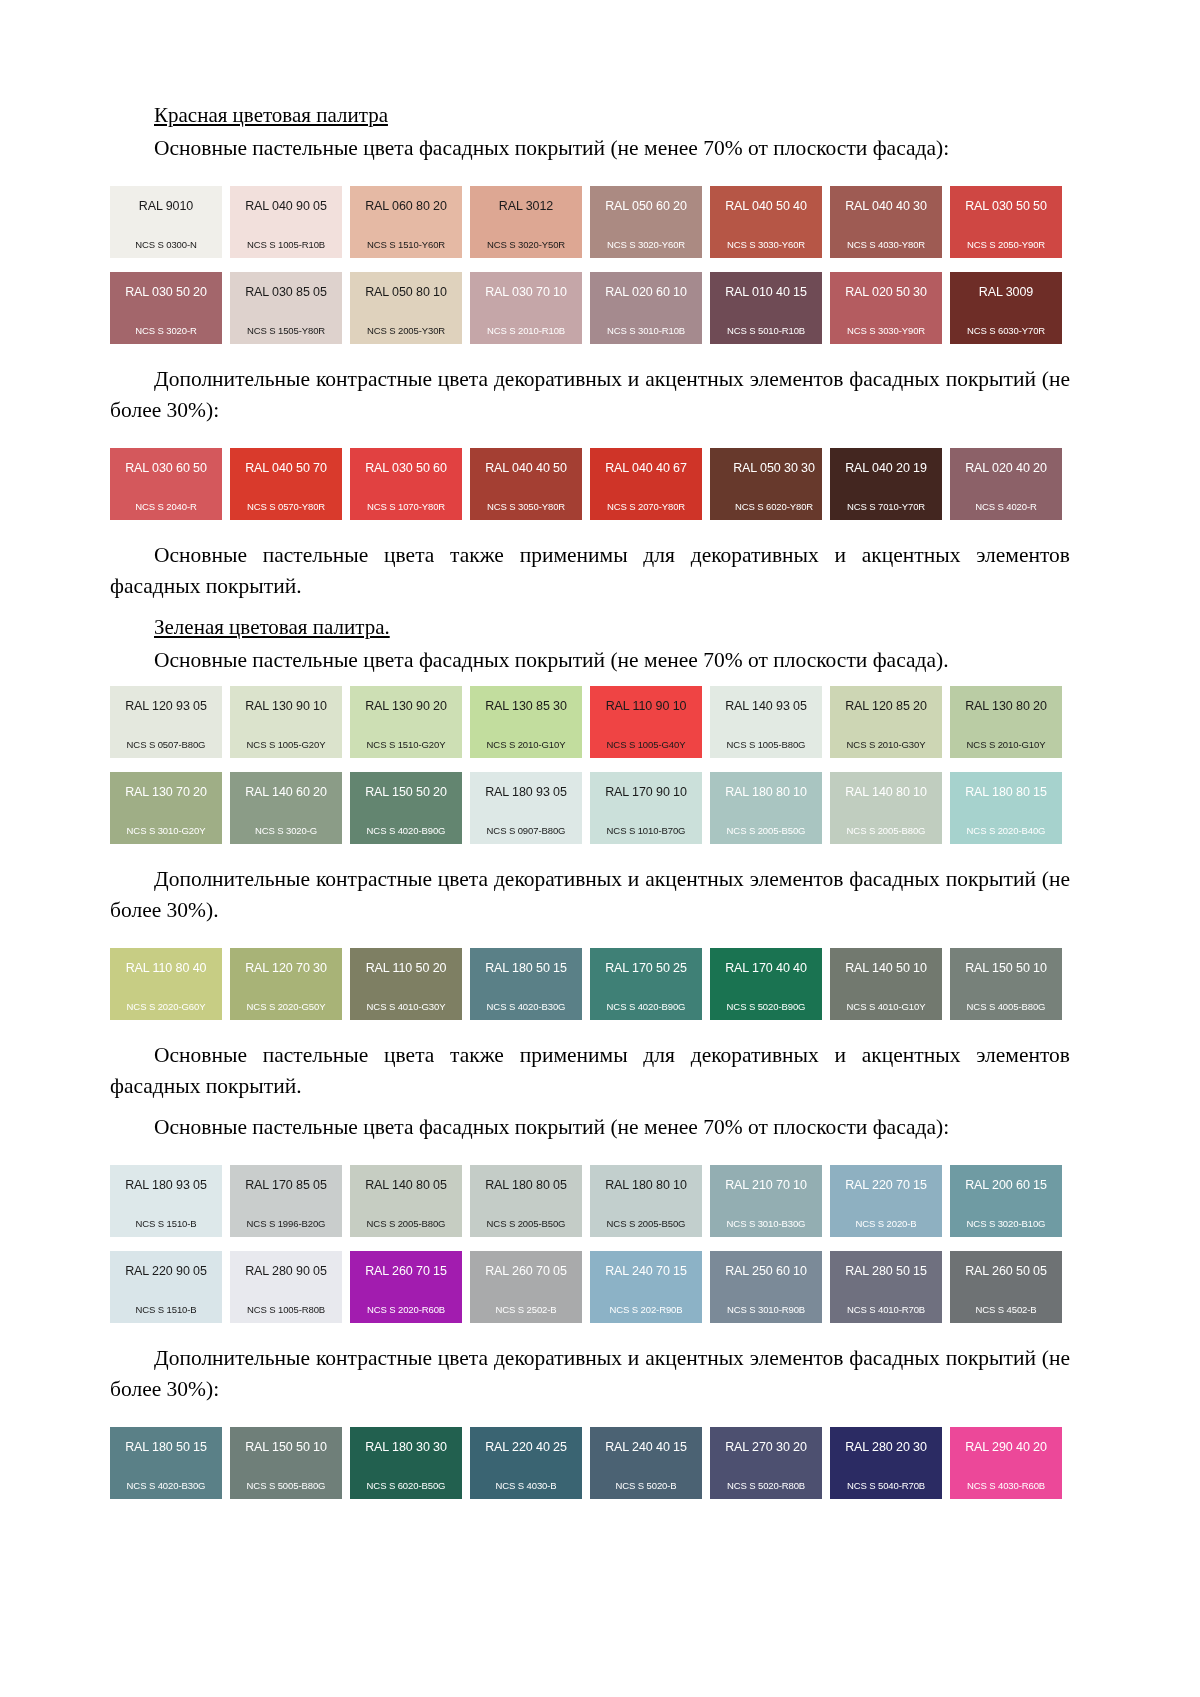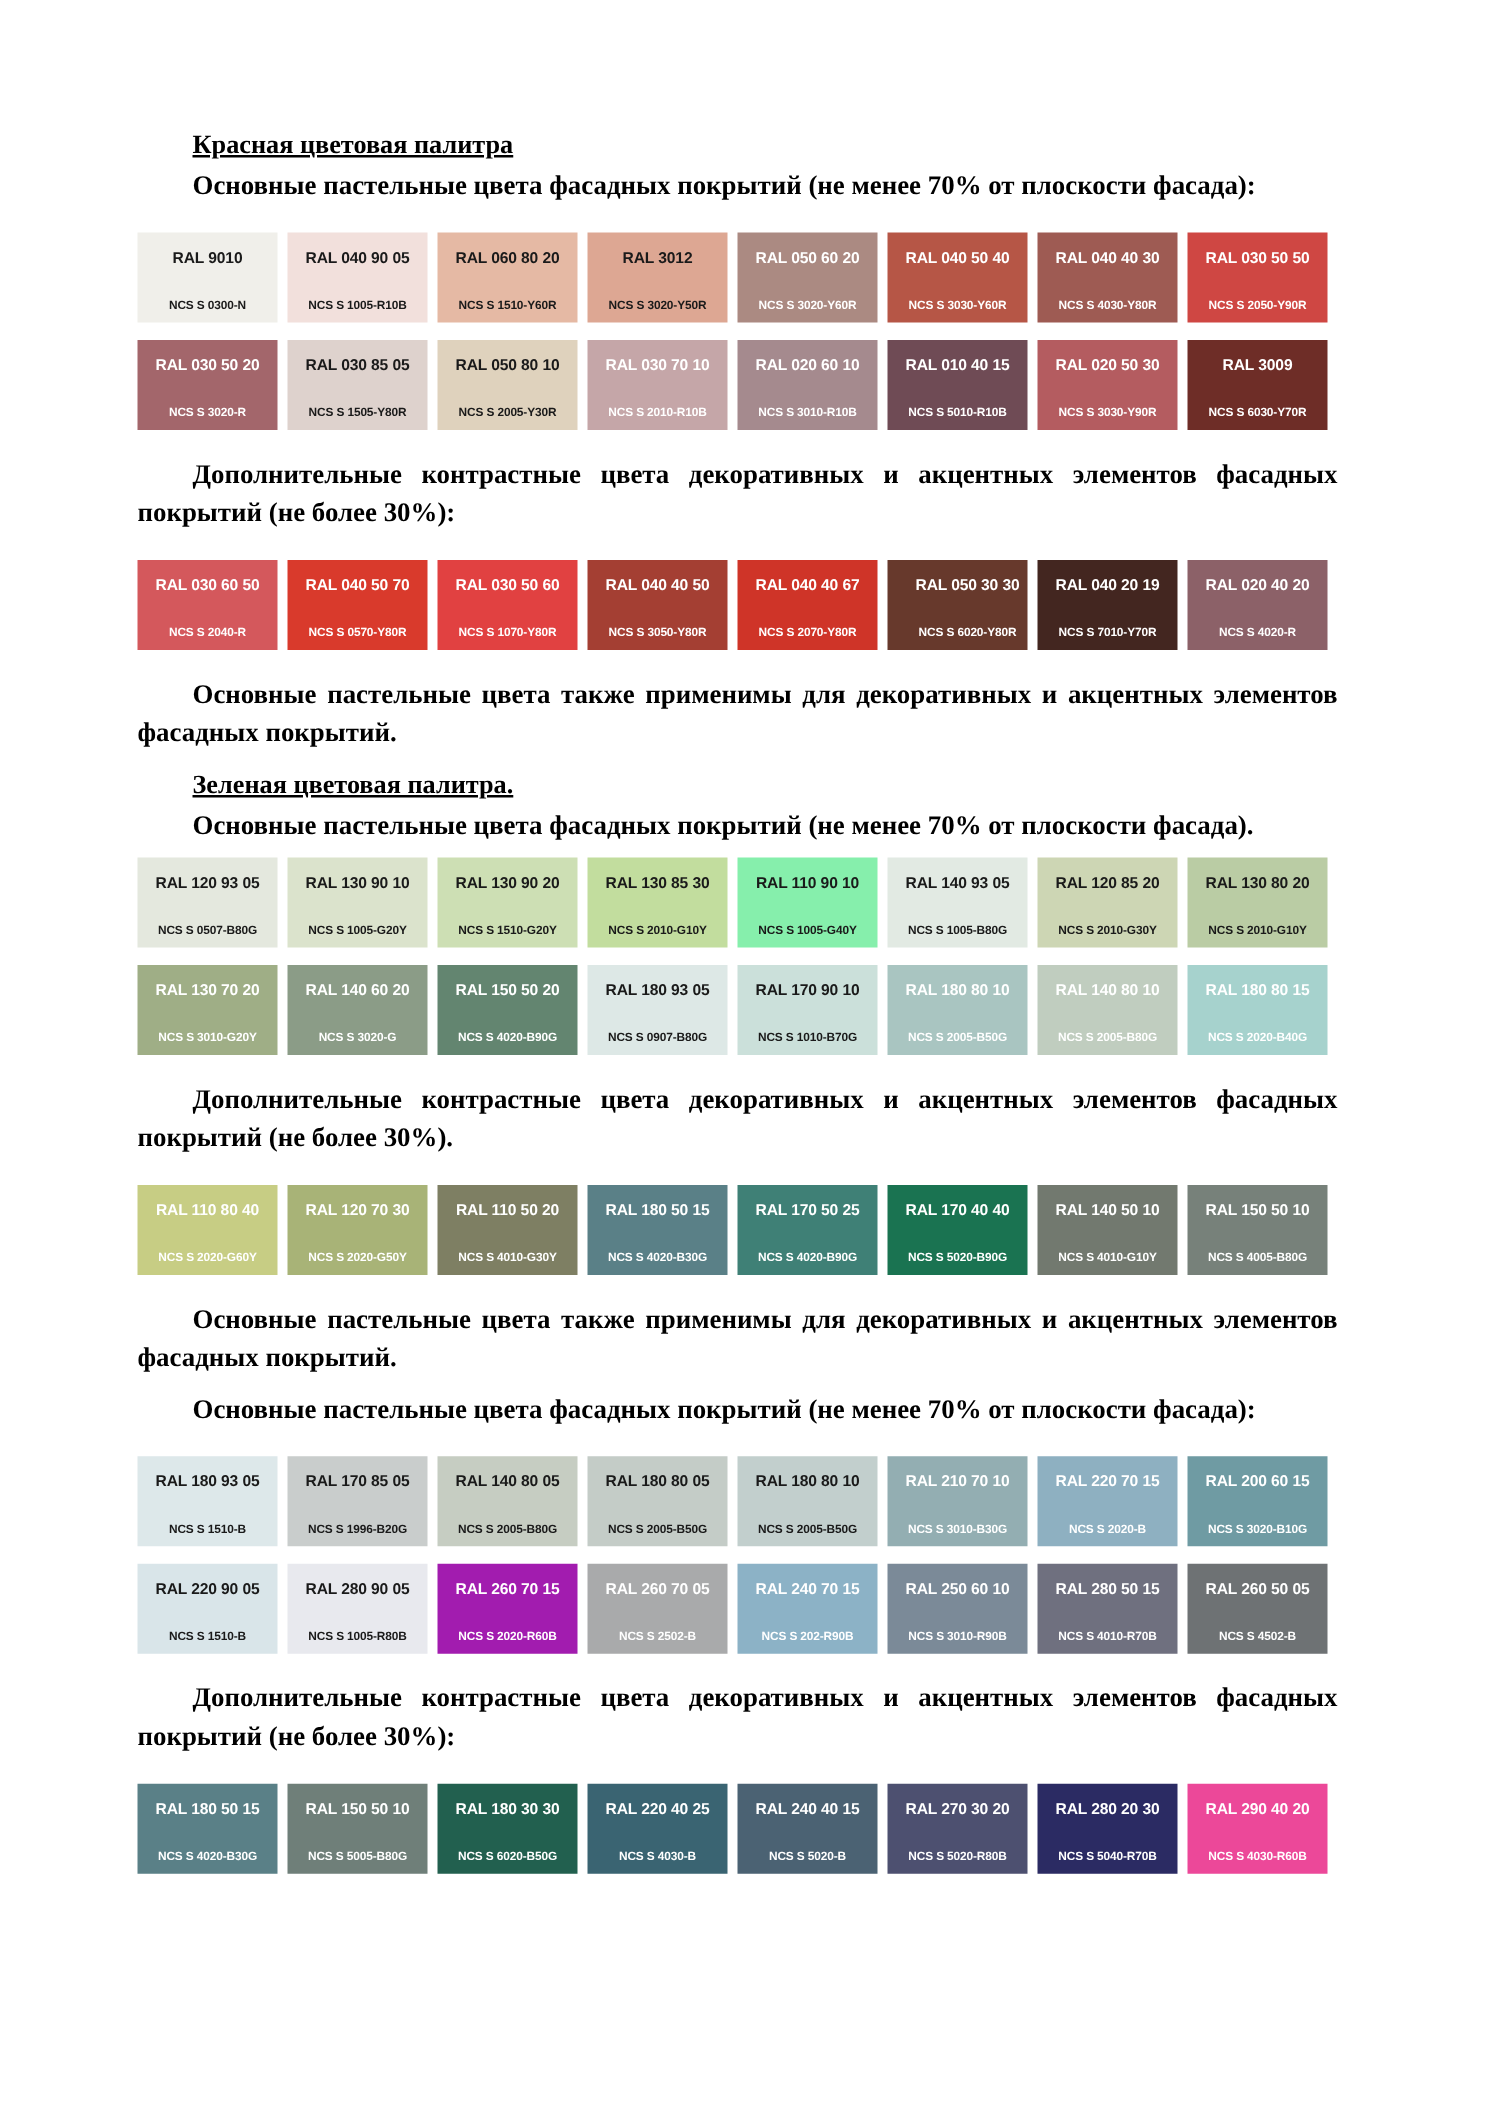--- a/index.html
+++ b/index.html
@@ -15,21 +15,20 @@
     position: relative;
     overflow: hidden;
   }
   .page {
     position: absolute;
     left: 0; top: 0;
     width: 1178px;
     height: 1697px;
     padding: 0;
     box-sizing: border-box;
-    font-weight: bold;
   }
   .content {
     position: absolute;
     left: 110px;
     top: 100px;
     width: 960px;
   }
 
   
   .heading {
@@ -235,21 +234,21 @@
             <div class="ncs">NCS S 1005-G20Y</div>
           </div>
           <div class="swatch light" style="background: rgb(205, 223, 180);">
             <div class="ral">RAL 130 90 20</div>
             <div class="ncs">NCS S 1510-G20Y</div>
           </div>
           <div class="swatch light" style="background: rgb(194, 221, 158);">
             <div class="ral">RAL 130 85 30</div>
             <div class="ncs">NCS S 2010-G10Y</div>
           </div>
-          <div class="swatch light" style="background: #86efac;">
+          <div class="swatch light" style="background: #ef4444;">
             <div class="ral">RAL 110 90 10</div>
             <div class="ncs">NCS S 1005-G40Y</div>
           </div>
           <div class="swatch light" style="background: rgb(226, 234, 227);">
             <div class="ral">RAL 140 93 05</div>
             <div class="ncs">NCS S 1005-B80G</div>
           </div>
           <div class="swatch light" style="background: rgb(205, 214, 180);">
             <div class="ral">RAL 120 85 20</div>
             <div class="ncs">NCS S 2010-G30Y</div>

